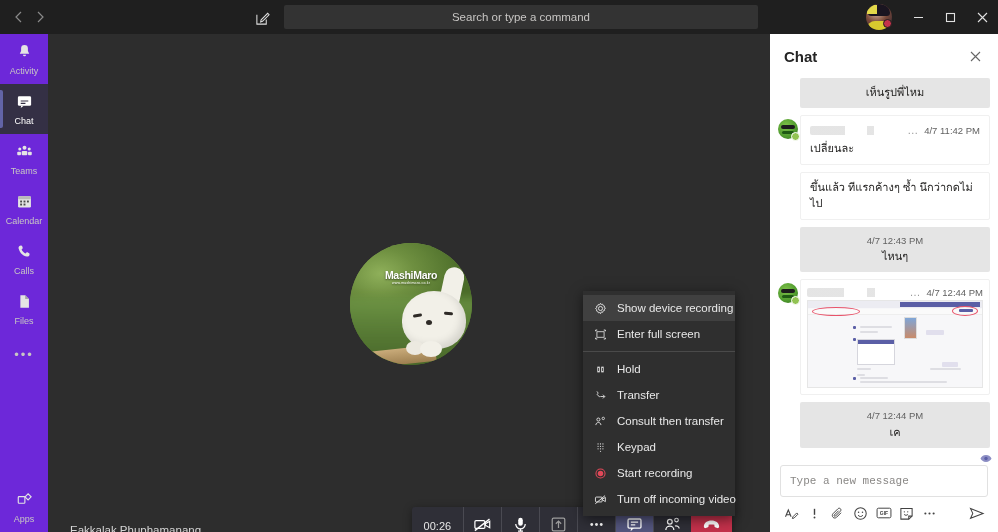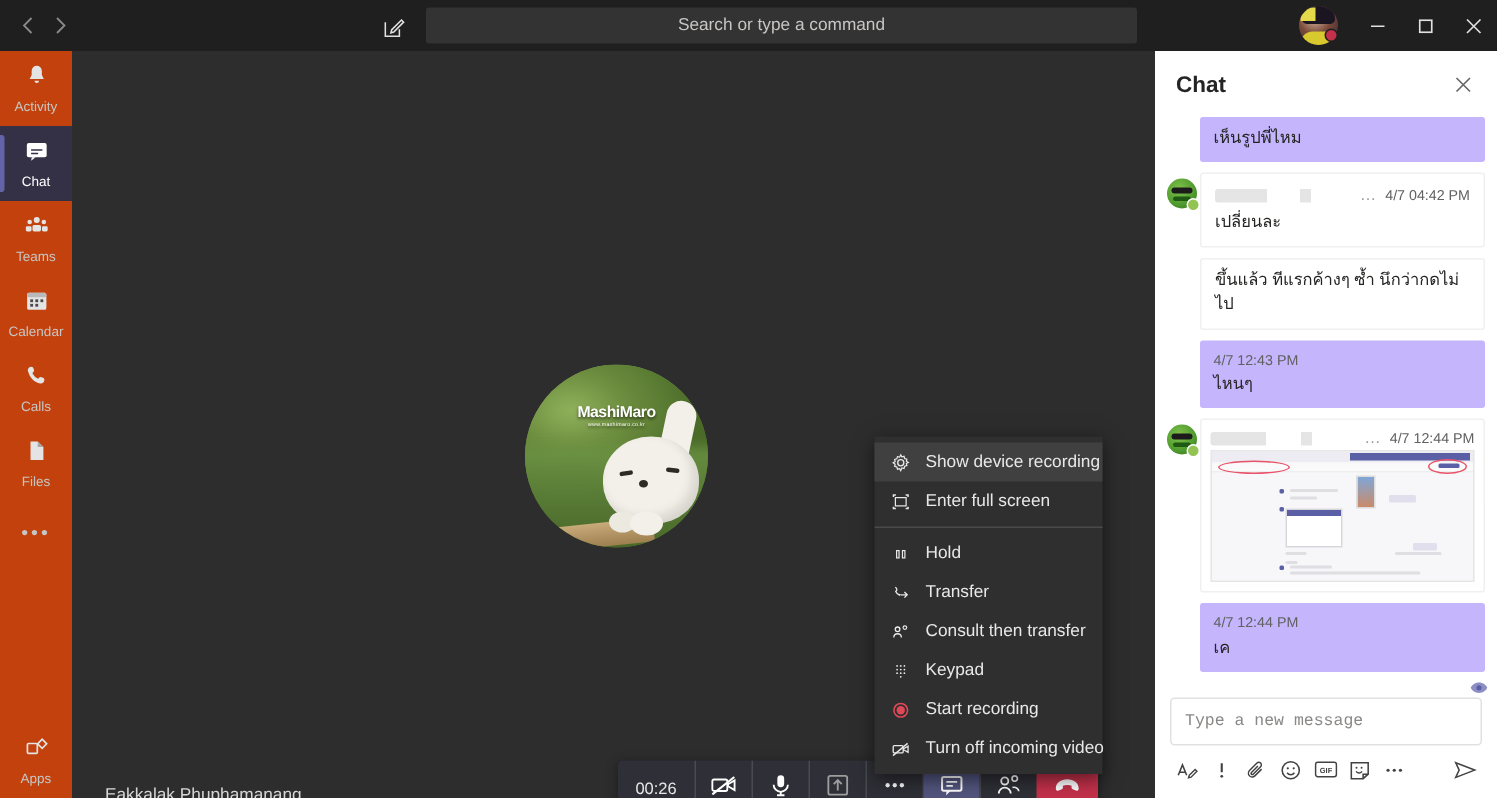--- a/index.html
+++ b/index.html
@@ -57,21 +57,21 @@
     display: flex; align-items: center; justify-content: center;
     color: #e1e1e1; cursor: pointer;
   }
   .wbtn-min { left: 903px; }
   .wbtn-max { left: 935px; }
   .wbtn-close { left: 967px; }
 
   
   .rail {
     position: absolute; left: 0; top: 34px; width: 48px; height: 498px;
-    background: #c2410c; display: flex; flex-direction: column; align-items: flex-end;
+    background: #6d28d9; display: flex; flex-direction: column; align-items: flex-end;
   }
   .rail-item {
     width: 48px; height: 50px; display: flex; flex-direction: column;
     align-items: center; justify-content: center; gap: 2px; cursor: pointer;
     color: #c8c6c4; position: relative;
   }
   .rail-item.active { background: #343045; color: #ffffff; }
   .rail-item.active::before {
     content: ''; position: absolute; left: 0; top: 6px; width: 3px; height: 38px;
     background: #6264a7; border-radius: 0 2px 2px 0;
@@ -196,21 +196,21 @@
   }
   .cp-title { font-size: 15px; font-weight: bold; color: #242424; }
   .cp-close { color: #666; cursor: pointer; width: 18px; height: 18px;
     display: flex; align-items: center; justify-content: center; }
   .cp-body { flex: 1; overflow: hidden; padding: 0 8px; position: relative; }
 
   .bub {
     border-radius: 2px; padding: 7px 9px; font-size: 11px; color: #252423;
     line-height: 1.45; margin-bottom: 7px; word-wrap: break-word;
   }
-  .bub-self { background: #c4b5fd; margin-left: 22px; }
+  .bub-self { background: #e5e5e5; margin-left: 22px; text-align: center; }
   .bub-other { background: #ffffff; border: 1px solid #f0f0f0; margin-left: 22px; }
   .bub-meta { display: flex; align-items: center; gap: 5px; margin-bottom: 2px; }
   .bub-name {
     flex: 1; height: 9px;
     background: linear-gradient(90deg,#cfcfcf 0 38%, transparent 38% 62%, #cfcfcf 62% 70%, transparent 70%);
     opacity: .55; border-radius: 2px;
   }
   .bub-ell { color: #9a9a9a; font-size: 11px; letter-spacing: 1px; }
   .bub-time { color: #616161; font-size: 9.5px; white-space: nowrap; }
   .bub-ts { color: #616161; font-size: 9.5px; margin-bottom: 2px; }
@@ -611,21 +611,21 @@
       <div class="row-other">
         <div class="sender-av">
           <div class="eyes"></div>
             <div class="mouth"></div>
         </div>
         <div class="sender-presence"></div>
         <div class="bub bub-other">
           <div class="bub-meta">
             <span class="bub-name"></span>
             <span class="bub-ell">…</span>
-            <span class="bub-time">4/7 04:42 PM</span>
+            <span class="bub-time">4/7 11:42 PM</span>
           </div>
           <div>เปลี่ยนละ</div>
         </div>
       </div>
 
       <div class="bub bub-other">ขึ้นแล้ว  ทีแรกค้างๆ ซ้ำ นึกว่ากดไม่ไป</div>
 
       <div class="bub bub-self">
         <div class="bub-ts">4/7 12:43 PM</div>
         <div>ไหนๆ</div>

